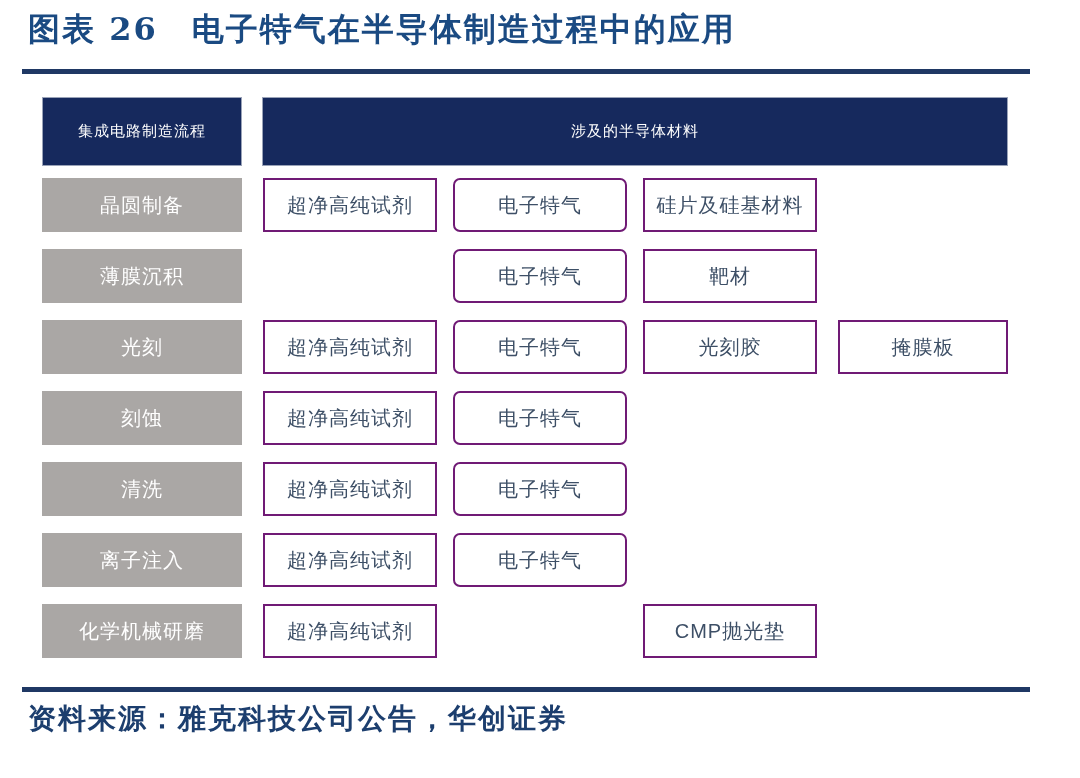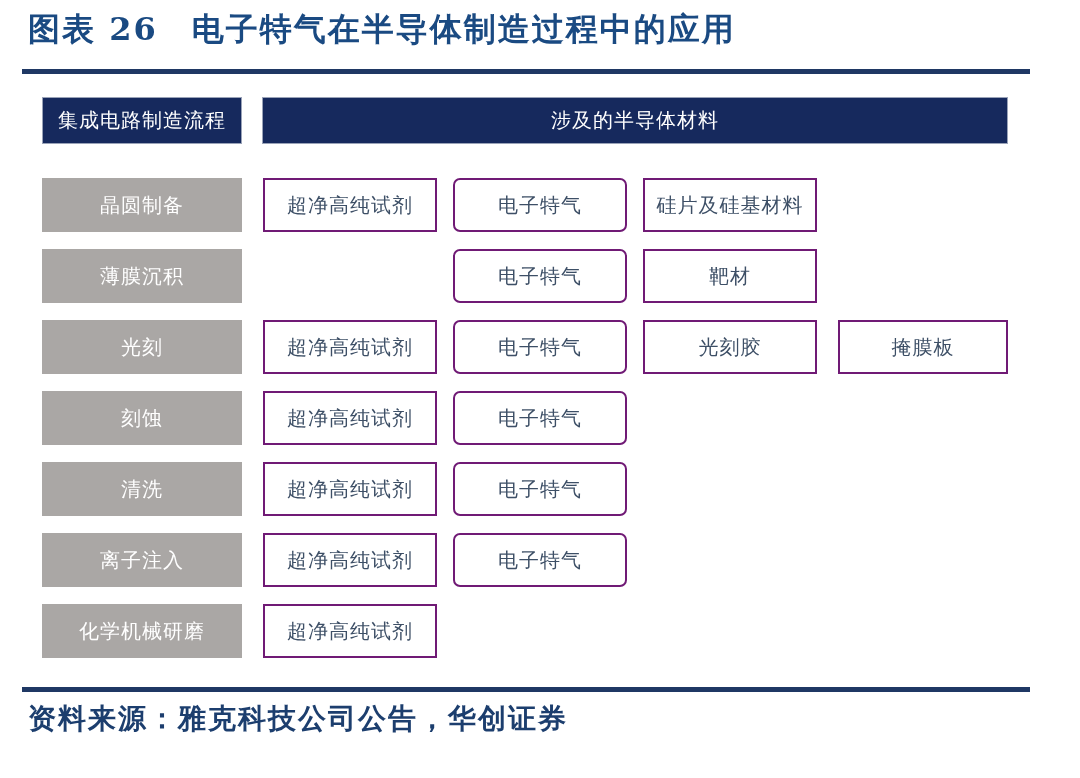--- a/index.html
+++ b/index.html
@@ -16,24 +16,24 @@
     color: #1a4a82; font-size: 32px; letter-spacing: 2px;
     white-space: nowrap;
   }
   .fig-title .fig-label { margin-right: 34px; }
 
   .rule { position: absolute; left: 22px; width: 1008px; height: 5px; background: #1f3864; }
   .rule-top { top: 69px; }
   .rule-bottom { top: 687px; }
 
   .hdr {
-    position: absolute; top: 97px; height: 47px;
+    position: absolute; top: 97px; height: 69px;
     background: #16295d; color: #ffffff;
     display: flex; align-items: center; justify-content: center;
-    font-size: 20px; letter-spacing: 1px;
+    font-size: 15px; letter-spacing: 1px;
     box-shadow: inset 0 0 0 1px #9aa3b8;
   }
   .hdr-proc { left: 42px; width: 200px; }
   .hdr-mat  { left: 262px; width: 746px; }
 
   .rows { position: absolute; left: 0; top: 178px; width: 1080px; }
   .row { position: relative; height: 54px; margin-bottom: 17px; }
 
   .proc-box {
     position: absolute; left: 42px; width: 200px; top: 0; height: 54px;
@@ -105,18 +105,19 @@
       <div class="mat-box c2">电子特气</div>
     </div>
     <div class="row">
       <div class="proc-box">离子注入</div>
       <div class="mat-box c1">超净高纯试剂</div>
       <div class="mat-box c2">电子特气</div>
     </div>
     <div class="row">
       <div class="proc-box">化学机械研磨</div>
       <div class="mat-box c1">超净高纯试剂</div>
+      <div class="mat-box c3">CMP抛光垫</div>
     </div>
   </div>
 
 <div class="rule rule-bottom"></div>
 
 <div class="source">资料来源：雅克科技公司公告，华创证券</div>
 
 </body></html>

